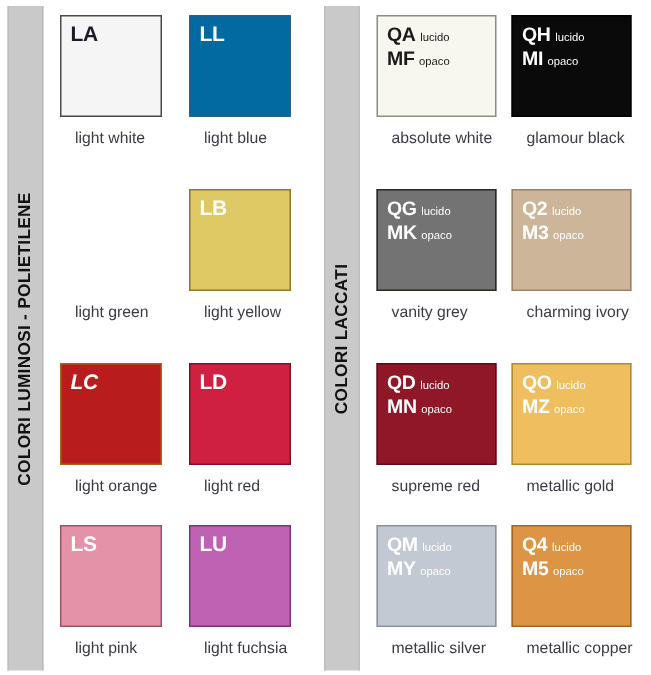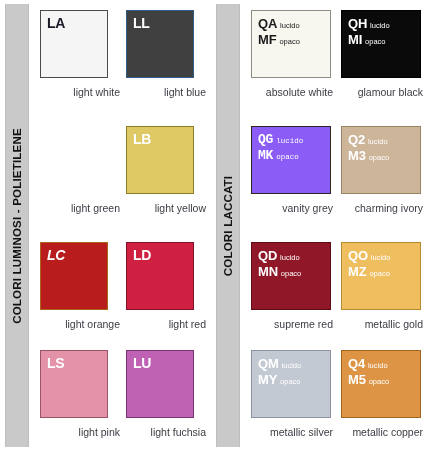--- a/index.html
+++ b/index.html
@@ -103,23 +103,23 @@
     font-size: 7.5px;
     font-weight: normal;
     margin-left: 3px;
     letter-spacing: 0px;
   }
   .single .code { font-size: 14px; }
 
   .caption {
     position: absolute;
     top: 76px;
-    left: 0;
+    left: 10px;
     width: 80px;
-    text-align: right;
+    text-align: left;
     font-size: 10.5px;
     color: #3b3b44;
     white-space: nowrap;
   }
   #panel-lacc .caption { width: 82px; }
 </style>
 </head>
 <body>
 
 <div class="chart">
@@ -136,21 +136,21 @@
           <span class="codes single">
             <span class="code-line">
               <span class="code">LA</span>
             </span>
           </span>
         </div>
         <div class="caption">light white</div>
       </div>
 
       <div class="cell row0 col1">
-        <div class="swatch" style="background: #404040; border: 1px solid rgb(47, 95, 135); color: rgb(255, 255, 255);">
+        <div class="swatch" style="background: #0369a1; border: 1px solid rgb(47, 95, 135); color: rgb(255, 255, 255);">
           <span class="codes single">
             <span class="code-line">
               <span class="code">LL</span>
             </span>
           </span>
         </div>
         <div class="caption">light blue</div>
       </div>
 
       <div class="cell row1 col0">
@@ -244,21 +244,21 @@
             </span>
             <span class="code-line">
               <span class="code">MI</span><span class="finish">opaco</span>
             </span>
           </span>
         </div>
         <div class="caption">glamour black</div>
       </div>
 
       <div class="cell row1 col0">
-        <div class="swatch" style="background: #8b5cf6; border: 1px solid rgb(43, 39, 33); color: rgb(255, 255, 255); font-family: Liberation Mono, monospace;">
+        <div class="swatch" style="background: #737373; border: 1px solid rgb(43, 39, 33); color: rgb(255, 255, 255);">
           <span class="codes">
             <span class="code-line">
               <span class="code">QG</span><span class="finish">lucido</span>
             </span>
             <span class="code-line">
               <span class="code">MK</span><span class="finish">opaco</span>
             </span>
           </span>
         </div>
         <div class="caption">vanity grey</div>

